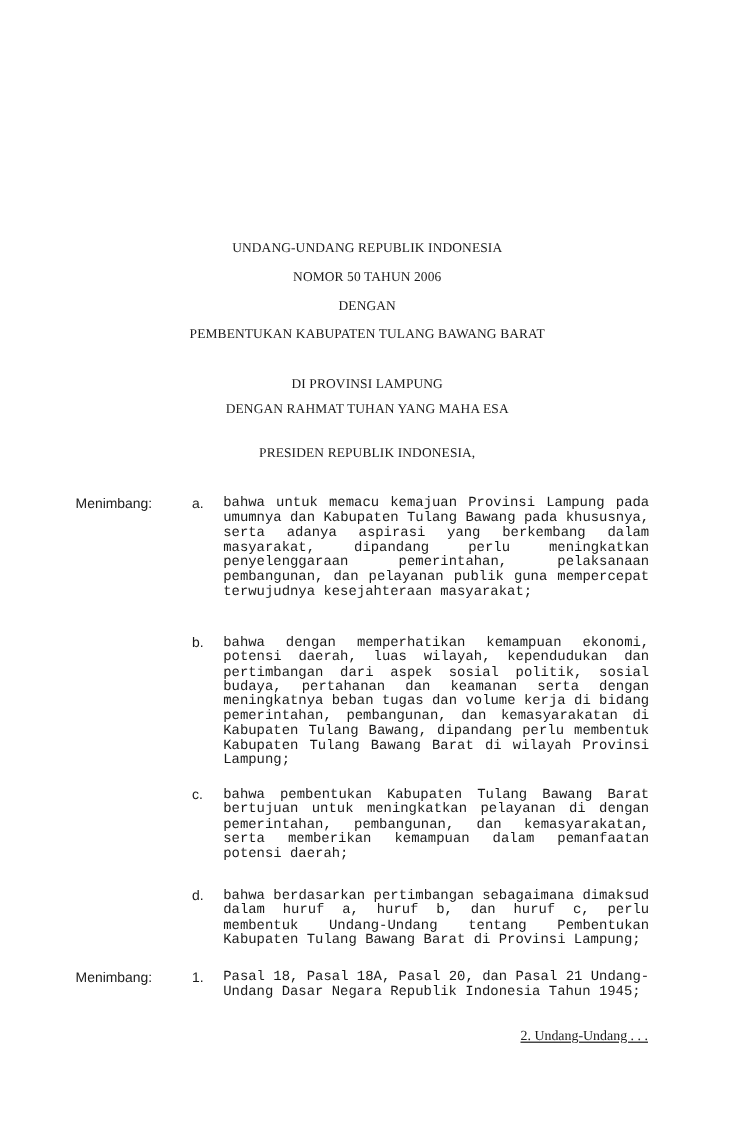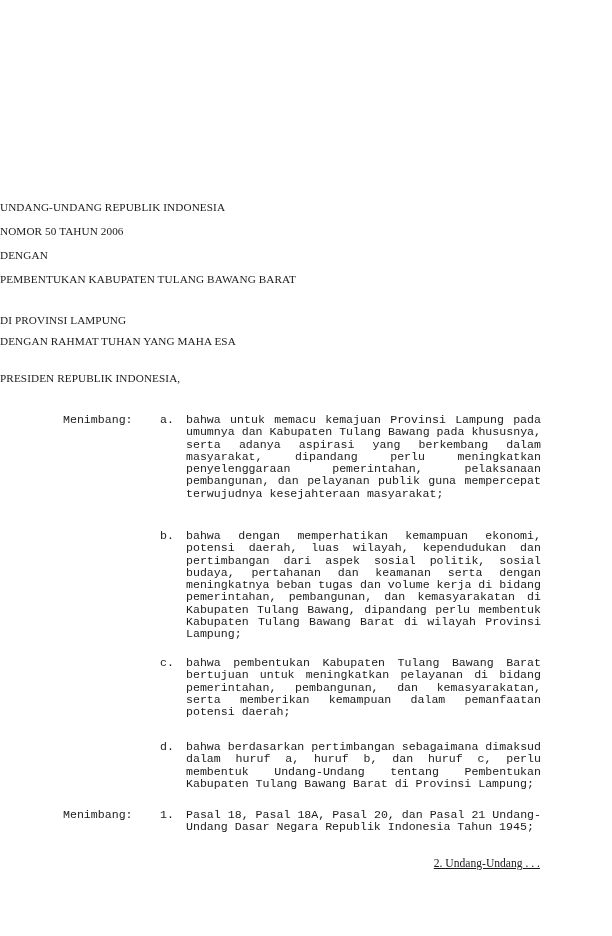--- a/index.html
+++ b/index.html
@@ -1,25 +1,25 @@
 <!DOCTYPE html>
 <html><head>
 <meta charset="utf-8">
 <style>
   html, body { margin: 0; padding: 0; background: #ffffff; }
   body { width: 612px; height: 936px; position: relative; overflow: hidden;
          font-family: "DejaVu Serif", "Liberation Serif", serif; color: #1a1a1a; }
-  .center { position: absolute; left: 0; width: 612px; text-align: left;
+  .center { position: absolute; left: 0; width: 612px; text-align: center;
             font-family: "Liberation Serif", serif; font-size: 11.2px; letter-spacing: 0.1px; }
   .item { position: absolute; font-size: 10.6px; line-height: 12.3px; }
   .label { position: absolute; left: 63px; }
   .letter { position: absolute; left: 160px; }
   .body { position: absolute; left: 186px; width: 355px; text-align: justify;
           text-align-last: left; font-family: Liberation Mono, monospace; font-size: 11.6px; }
-  .label, .letter { font-family: Liberation Mono, monospace; font-size: 11.6px; }
+  .label, .letter { font-family: Liberation Sans, sans-serif; font-size: 11.6px; }
   .footer { position: absolute; right: 72px; top: 857px;
             font-family: "Liberation Serif", serif; font-size: 11.6px; text-decoration: underline; }
 </style>
 </head>
 <body>
 
 <div>
   <div class="center" style="top:201px">UNDANG-UNDANG REPUBLIK INDONESIA</div>
   <div class="center" style="top:225px">NOMOR 50 TAHUN 2006</div>
   <div class="center" style="top:249px">DENGAN</div>
@@ -34,21 +34,21 @@
     <div class="body">bahwa untuk memacu kemajuan Provinsi Lampung pada umumnya dan Kabupaten Tulang Bawang pada khususnya, serta adanya aspirasi yang berkembang dalam masyarakat, dipandang perlu meningkatkan penyelenggaraan pemerintahan, pelaksanaan pembangunan, dan pelayanan publik guna mempercepat terwujudnya kesejahteraan masyarakat;</div>
   </div>
 
   <div class="item" style="top:530px">
     <span class="letter">b.</span>
     <div class="body">bahwa dengan memperhatikan kemampuan ekonomi, potensi daerah, luas wilayah, kependudukan dan pertimbangan dari aspek sosial politik, sosial budaya, pertahanan dan keamanan serta dengan meningkatnya beban tugas dan volume kerja di bidang pemerintahan, pembangunan, dan kemasyarakatan di Kabupaten Tulang Bawang, dipandang perlu membentuk Kabupaten Tulang Bawang Barat di wilayah Provinsi Lampung;</div>
   </div>
 
   <div class="item" style="top:657px">
     <span class="letter">c.</span>
-    <div class="body">bahwa pembentukan Kabupaten Tulang Bawang Barat bertujuan untuk meningkatkan pelayanan di bidang pemerintahan, pembangunan, dan kemasyarakatan, serta memberikan kemampuan dalam pemanfaatan potensi daerah;</div>
+    <div class="body">bahwa pembentukan Kabupaten Tulang Bawang Barat bertujuan untuk meningkatkan pelayanan di dengan pemerintahan, pembangunan, dan kemasyarakatan, serta memberikan kemampuan dalam pemanfaatan potensi daerah;</div>
   </div>
 
   <div class="item" style="top:741px">
     <span class="letter">d.</span>
     <div class="body">bahwa berdasarkan pertimbangan sebagaimana dimaksud dalam huruf a, huruf b, dan huruf c, perlu membentuk Undang-Undang tentang Pembentukan Kabupaten Tulang Bawang Barat di Provinsi Lampung;</div>
   </div>
 
   <div class="item" style="top:809px">
     <span class="label">Menimbang:</span>
     <span class="letter">1.</span>

